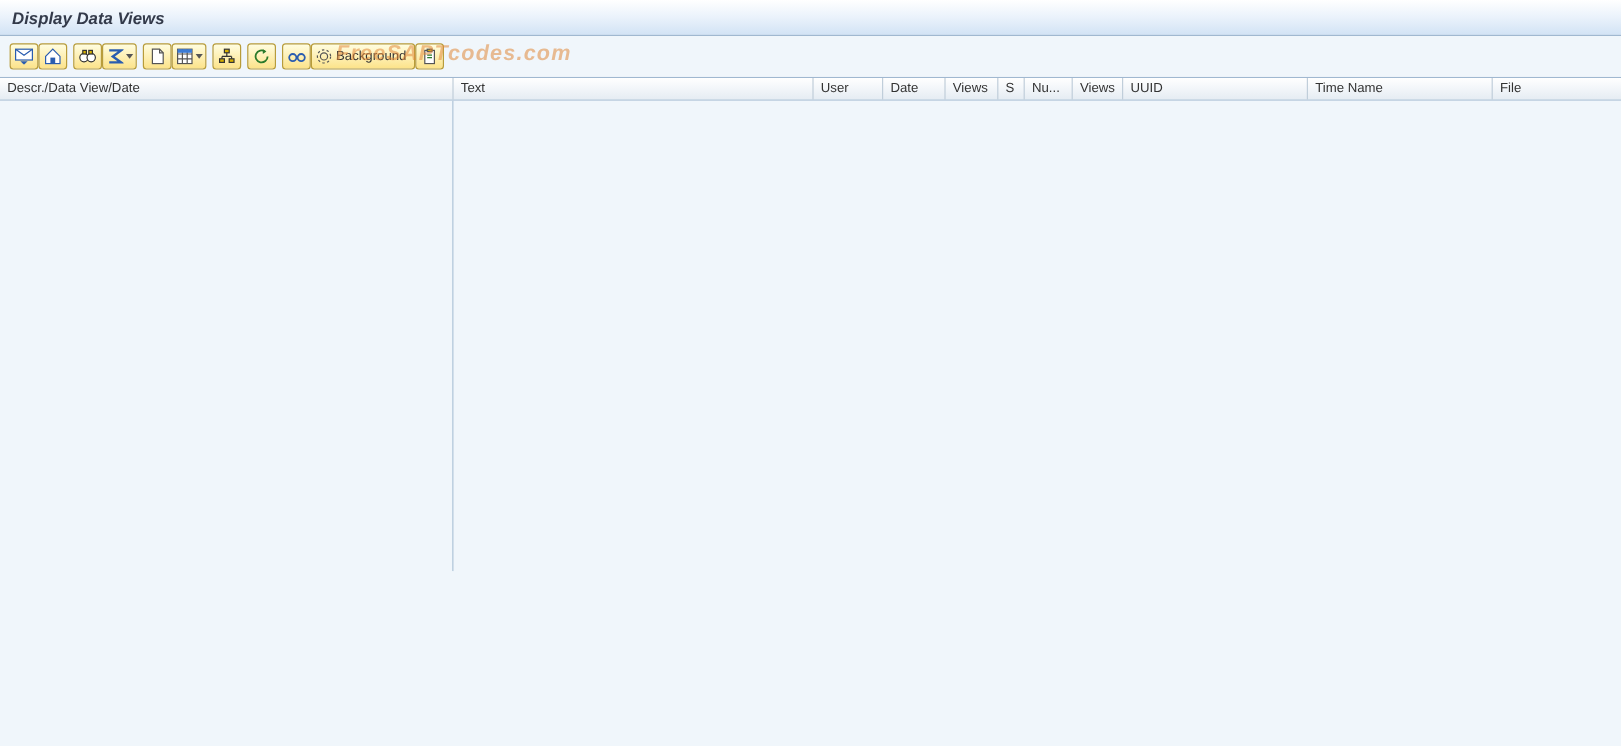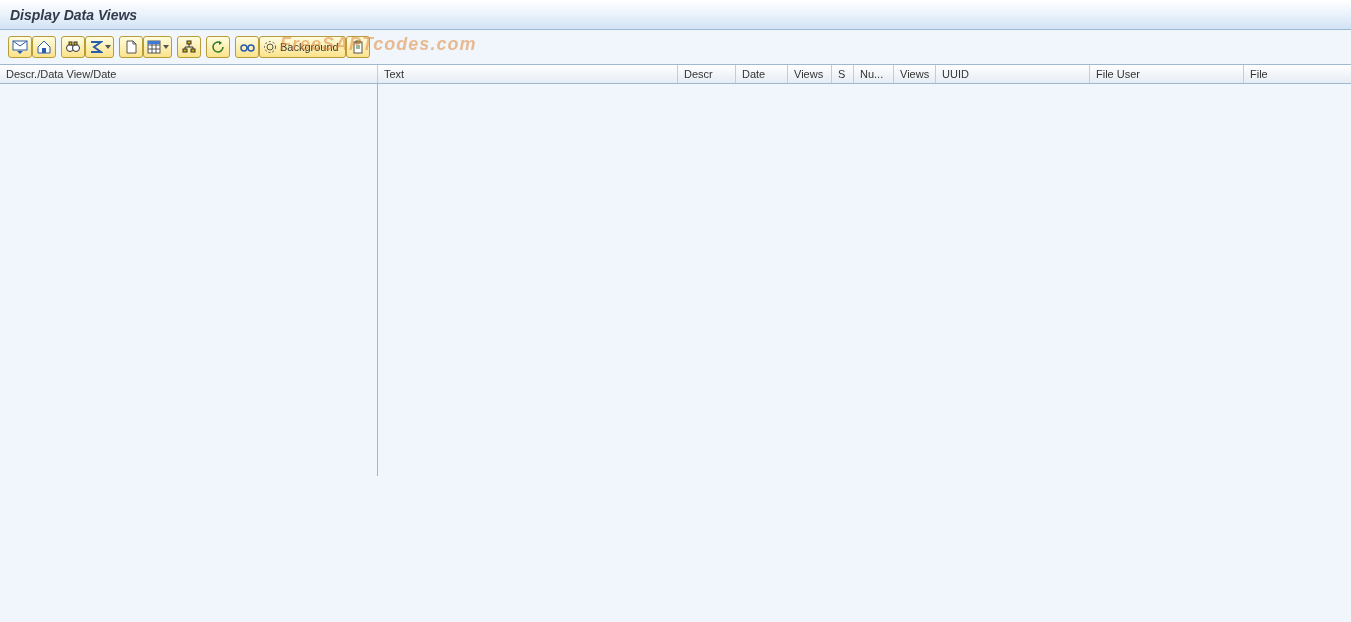--- a/index.html
+++ b/index.html
@@ -235,28 +235,28 @@
         <line x1="5" y1="8" x2="9" y2="8" stroke="#2a7a2a"></line>
       </svg>
     </div>
 
     <span class="watermark">FreeSAPTcodes.com</span>
   </div>
 
   <div class="grid-header">
     <div class="gh-cell" style="width:378px">Descr./Data View/Date</div>
     <div class="gh-cell" style="width:300px">Text</div>
-    <div class="gh-cell" style="width:58px">Descr</div>
+    <div class="gh-cell" style="width:58px">User</div>
     <div class="gh-cell" style="width:52px">Date</div>
     <div class="gh-cell" style="width:44px">Views</div>
     <div class="gh-cell" style="width:22px">S</div>
     <div class="gh-cell" style="width:40px">Nu...</div>
     <div class="gh-cell" style="width:42px">Views</div>
     <div class="gh-cell" style="width:154px">UUID</div>
-    <div class="gh-cell" style="width:154px">File User</div>
+    <div class="gh-cell" style="width:154px">Time Name</div>
     <div class="gh-cell" style="width:92px;border-right:none">File</div>
   </div>
 
   <div class="content-area">
     <div class="left-pane"></div>
     <div class="right-pane"></div>
   </div>
 
 </div>
 

